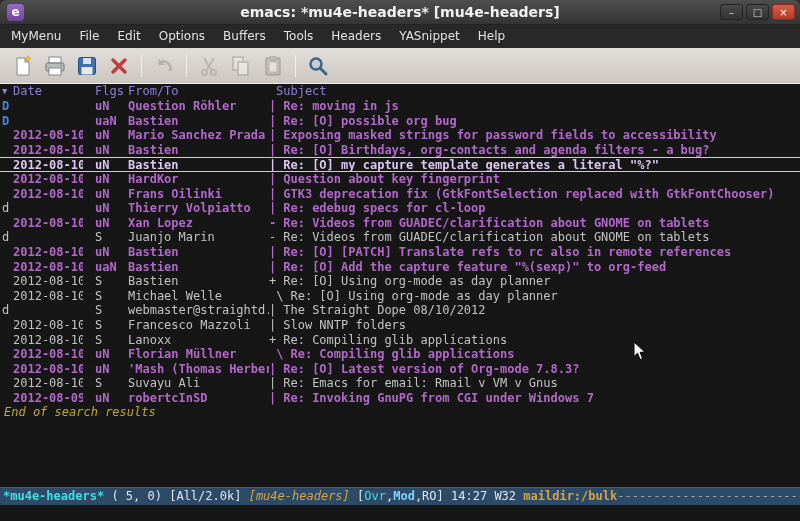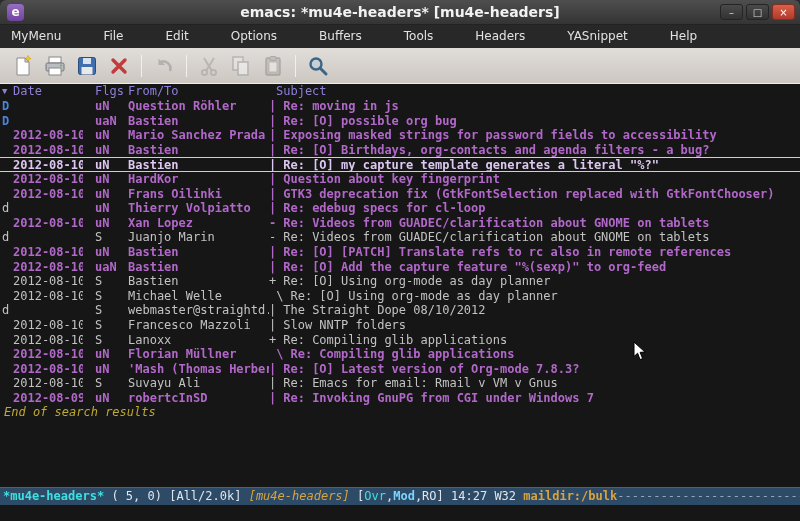--- a/index.html
+++ b/index.html
@@ -17,21 +17,21 @@
   .app-icon { position:absolute; left:7px; top:4px; width:17px; height:17px; border-radius:4px;
               background:linear-gradient(#9a6cc6,#6f43a0); color:#fff; font-size:12px; font-weight:bold;
               text-align:center; line-height:17px; z-index:2; }
   .win-controls { position:absolute; right:5px; top:4px; display:flex; gap:3px; z-index:2; }
   .win-btn { width:23px; height:16px; border-radius:3px; font-size:10px; line-height:15px;
              text-align:center; color:#d8d8d8; background:linear-gradient(#4a4a4a,#323232);
              border:1px solid #242424; }
   .win-btn.close { background:linear-gradient(#d9604a,#b03a2a); color:#fff; border-color:#8c2c20; }
 
   
-  .menubar { height:23px; flex:none; background:#282828; display:flex; align-items:center; padding:0 2px;gap:24px; }
+  .menubar { height:23px; flex:none; background:#282828; display:flex; align-items:center; padding:0 2px; }
   .menu-item { color:#e2e2e2; font-size:12px; padding:0 9px; line-height:23px; }
 
   
   .toolbar { height:35px; flex:none; background:linear-gradient(#e1ddd9,#ccc7c1);
              display:flex; align-items:center; padding:0 7px; }
   .tb-btn { width:30px; height:28px; display:flex; align-items:center; justify-content:center;
             border-radius:3px; margin:0 1px; }
   .tb-btn.disabled { opacity:.45; filter:grayscale(.9); }
   .tb-sep { width:1px; height:22px; background:#a59f99; border-right:1px solid #f2f0ee; margin:0 6px; }
 

